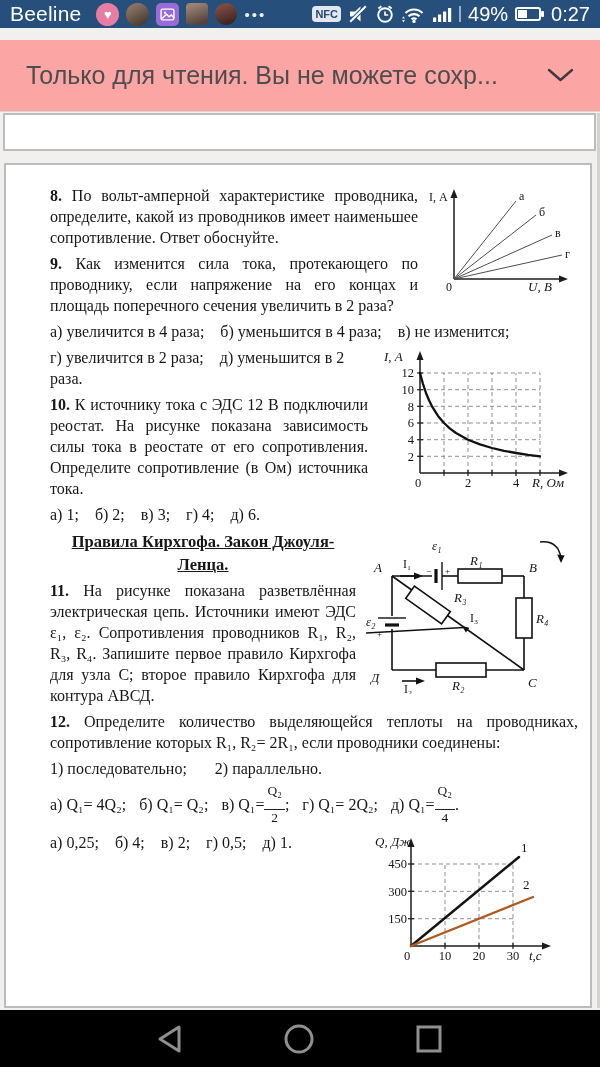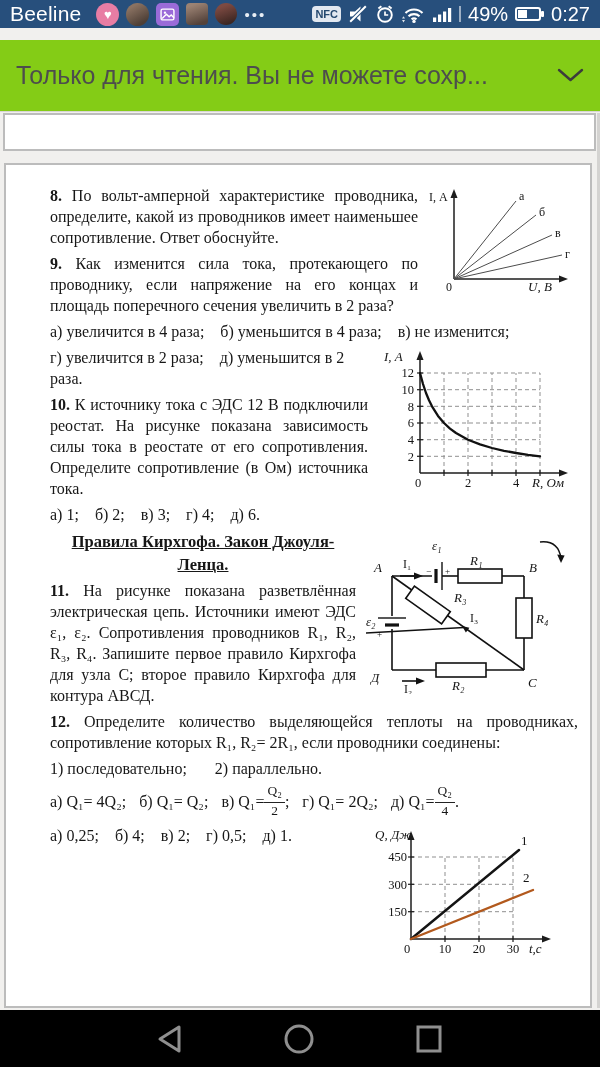--- a/index.html
+++ b/index.html
@@ -20,39 +20,39 @@
   .avatar-round2 { width:22px; height:22px; border-radius:50%; background:linear-gradient(160deg,#7d4a42 20%,#3c2621 85%); }
   .sb-dots { font-size:15px; letter-spacing:2px; color:#e7edf4; }
   .nfc-badge { background:#e2e8f0; color:#25496f; font-weight:bold; font-size:11px; padding:1px 3px; border-radius:4px; line-height:1.3; }
   .sb-sep { width:2px; height:16px; background:rgba(255,255,255,.55); }
   .sb-pct, .sb-time { font-size:20px; }
   .battery { position:relative; width:26px; height:14px; border:2px solid #fff; border-radius:3px; margin-right:3px; }
   .battery .fill { position:absolute; left:1px; top:1px; bottom:1px; width:42%; background:#fff; }
   .battery:after { content:""; position:absolute; right:-5px; top:2px; width:3px; height:6px; background:#fff; border-radius:1px; }
 
   
-  .toolbar { position:absolute; top:40px; left:0; width:600px; height:72px; background:#84cc16;
-    display:flex; align-items:center; justify-content:space-between; padding:0 16px; border-bottom:1px solid #d8d6d3; }
+  .toolbar { position:absolute; top:40px; left:0; width:600px; height:72px; background:#fca5a5;
+    display:flex; align-items:center; justify-content:space-between; padding:0 26px; border-bottom:1px solid #d8d6d3; }
   .toolbar-msg { color:#4d4d4d; font-size:25px; }
 
   
   .page-prev { position:absolute; top:113px; left:3px; width:593px; height:38px; background:#fff; border:2px solid #bcbcbc; }
   .page { position:absolute; top:163px; left:4px; width:588px; height:845px; background:#fff; border:2px solid #bcbcbc; overflow:hidden; }
   .scrollbar { position:absolute; right:0; top:113px; width:3px; height:895px; background:#d4d3d1; }
 
   .content { padding:20px 12px 0 44px; font-family:"Liberation Serif", serif; font-size:16px; line-height:21px; color:#171717; text-align:justify; }
   .content p { margin-bottom:5px; }
   .qnum { font-weight:bold; }
   .fig { float:right; clear:right; margin:0 0 4px 10px; }
   .heading { font-weight:bold; text-decoration:underline; text-align:center; font-size:16.5px; line-height:23px; margin:2px 0 4px 0;font-family:Liberation Serif, serif; }
   .opts { text-align:left; }
 
   .fracline { display:flex; align-items:center; flex-wrap:nowrap; gap:13px; margin:4px 0 6px 0; text-align:left; }
   .frac { display:inline-block; text-align:center; font-size:13.5px; line-height:1.1; vertical-align:middle; }
-  .frac .num { display:block; border-bottom:1px solid #222; padding:0 3px 3px 3px; }
+  .frac .num { display:block; border-bottom:1px solid #222; padding:0 3px 10px 3px; }
   .frac .den { display:block; padding-top:1px; }
   .optpart { white-space:nowrap; display:flex; align-items:center; }
 
   svg text { font-family:"Liberation Serif", serif; fill:#141414; }
   .it { font-style:italic; }
 
   
   .navbar { position:absolute; left:0; top:1010px; width:600px; height:57px; background:#000;
     display:flex; align-items:center; justify-content:center; gap:100px; }
   .navbtn { display:flex; align-items:center; justify-content:center; }

